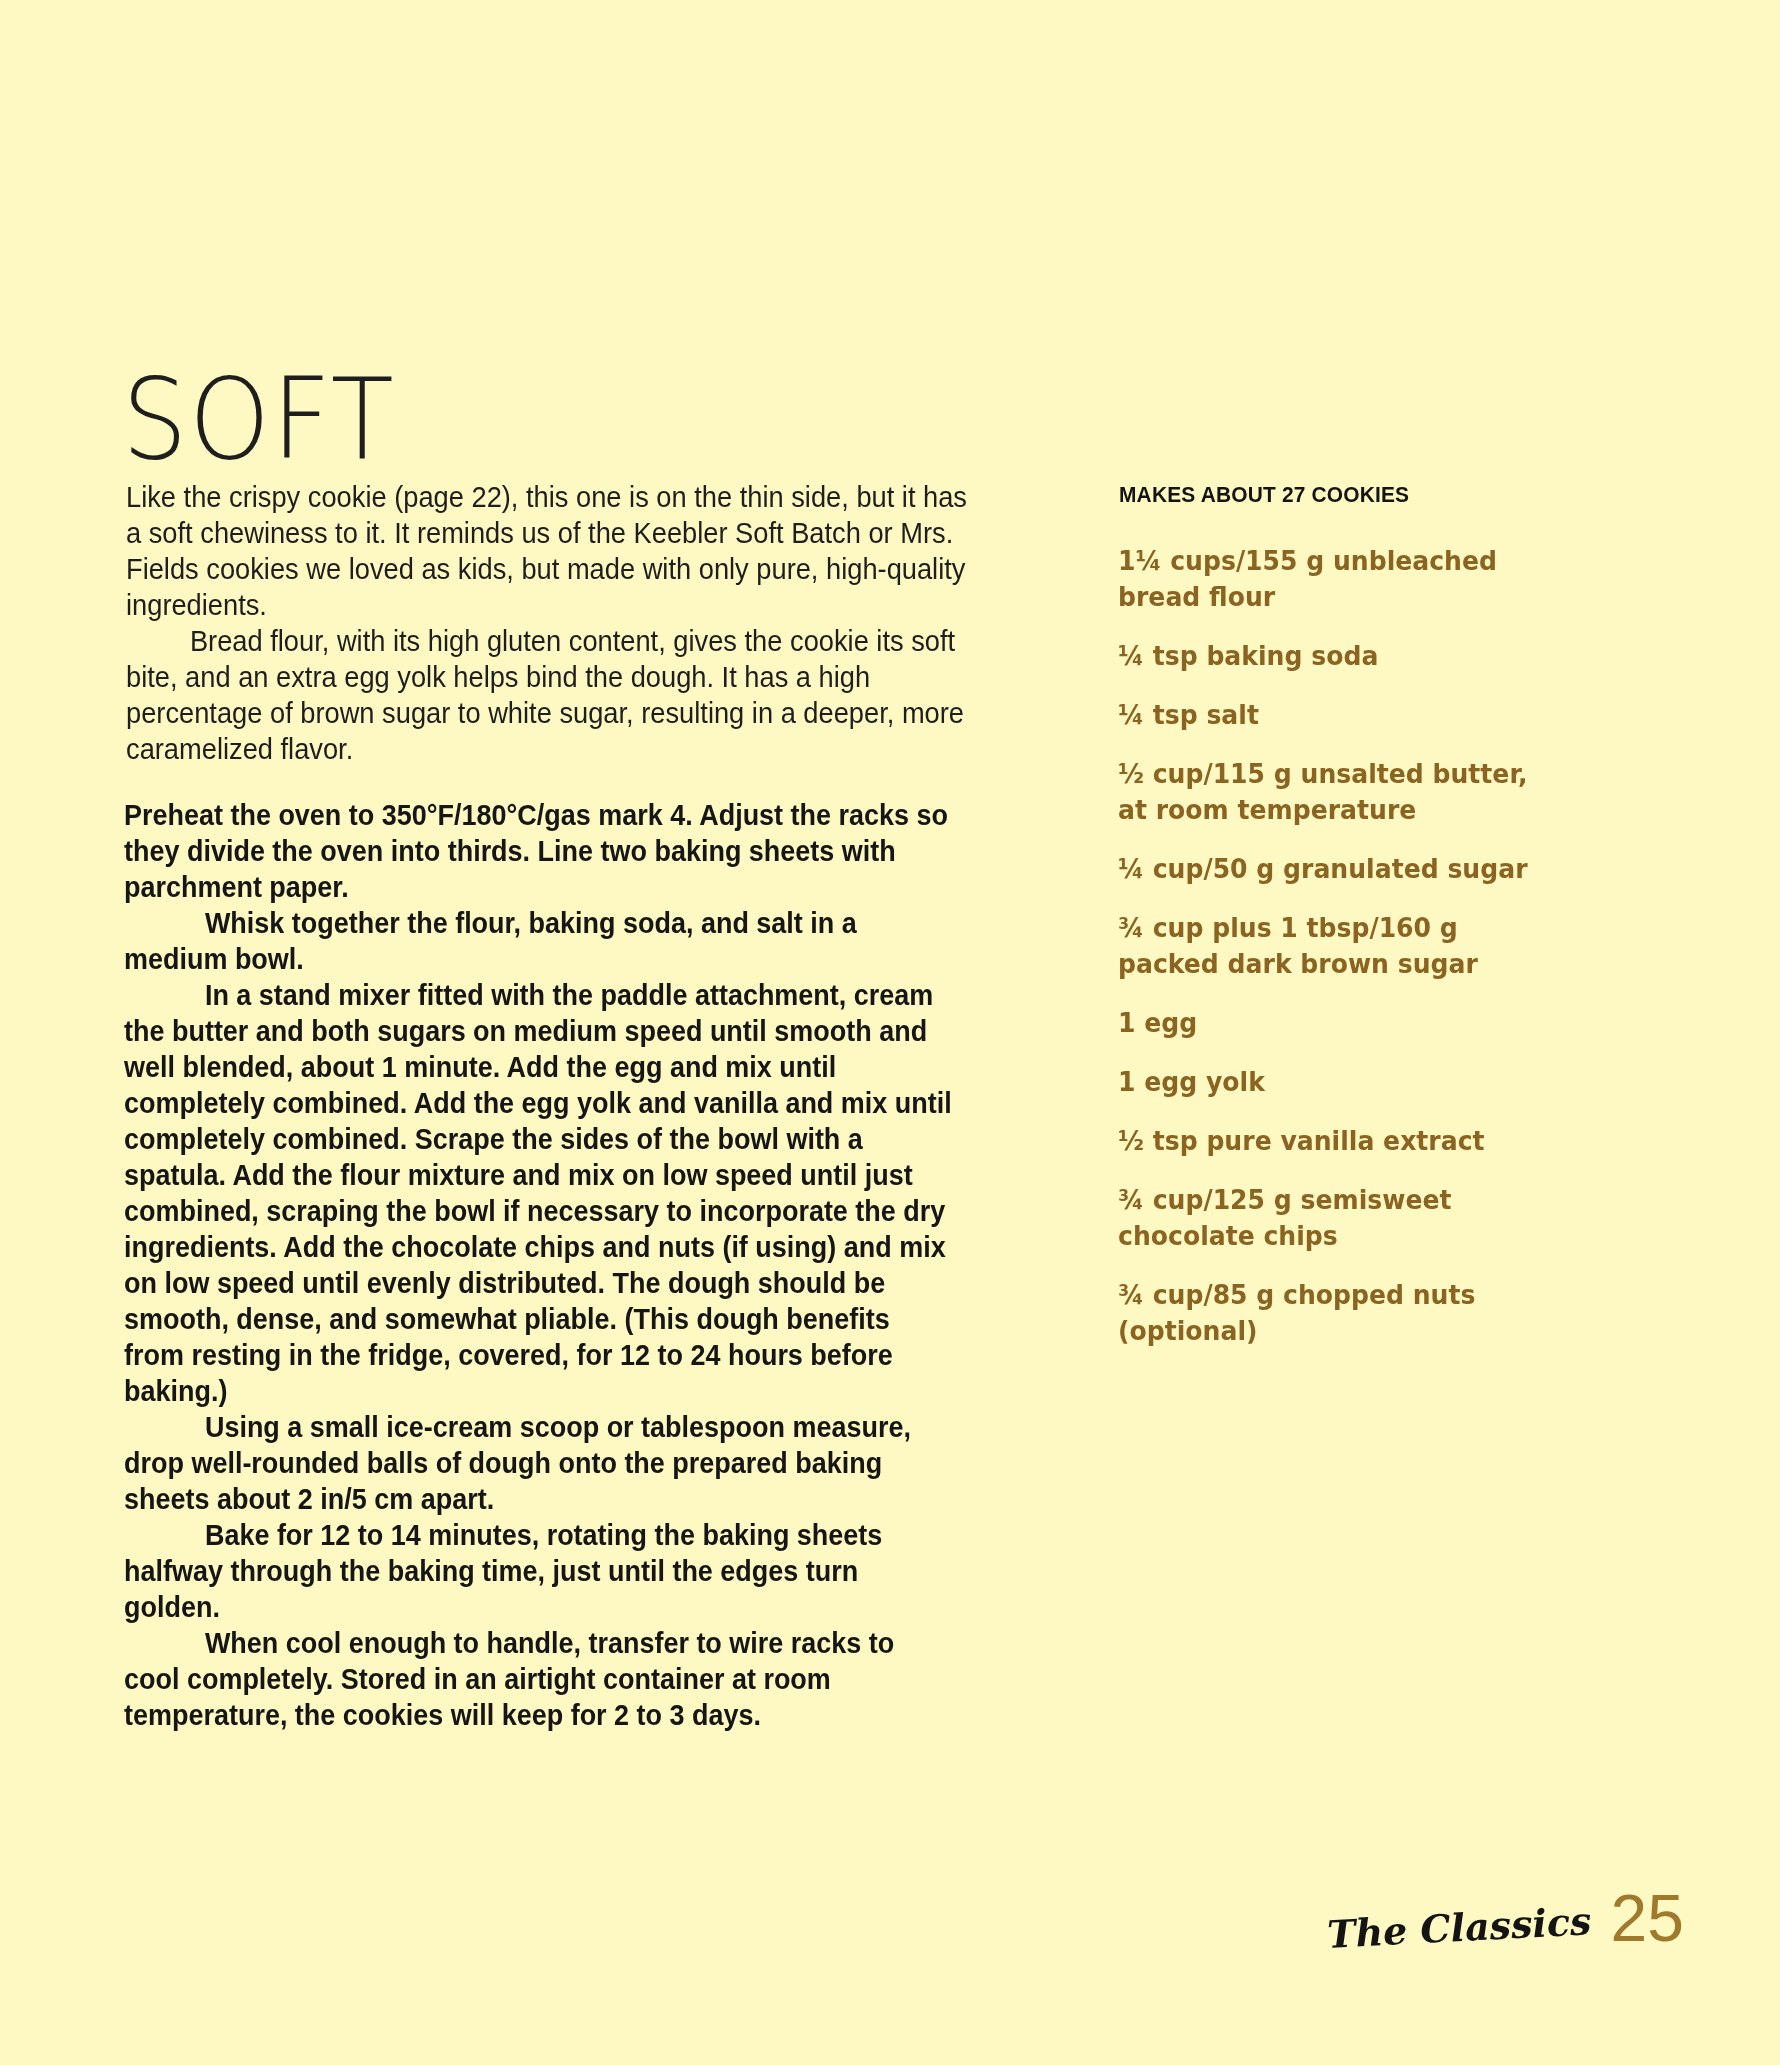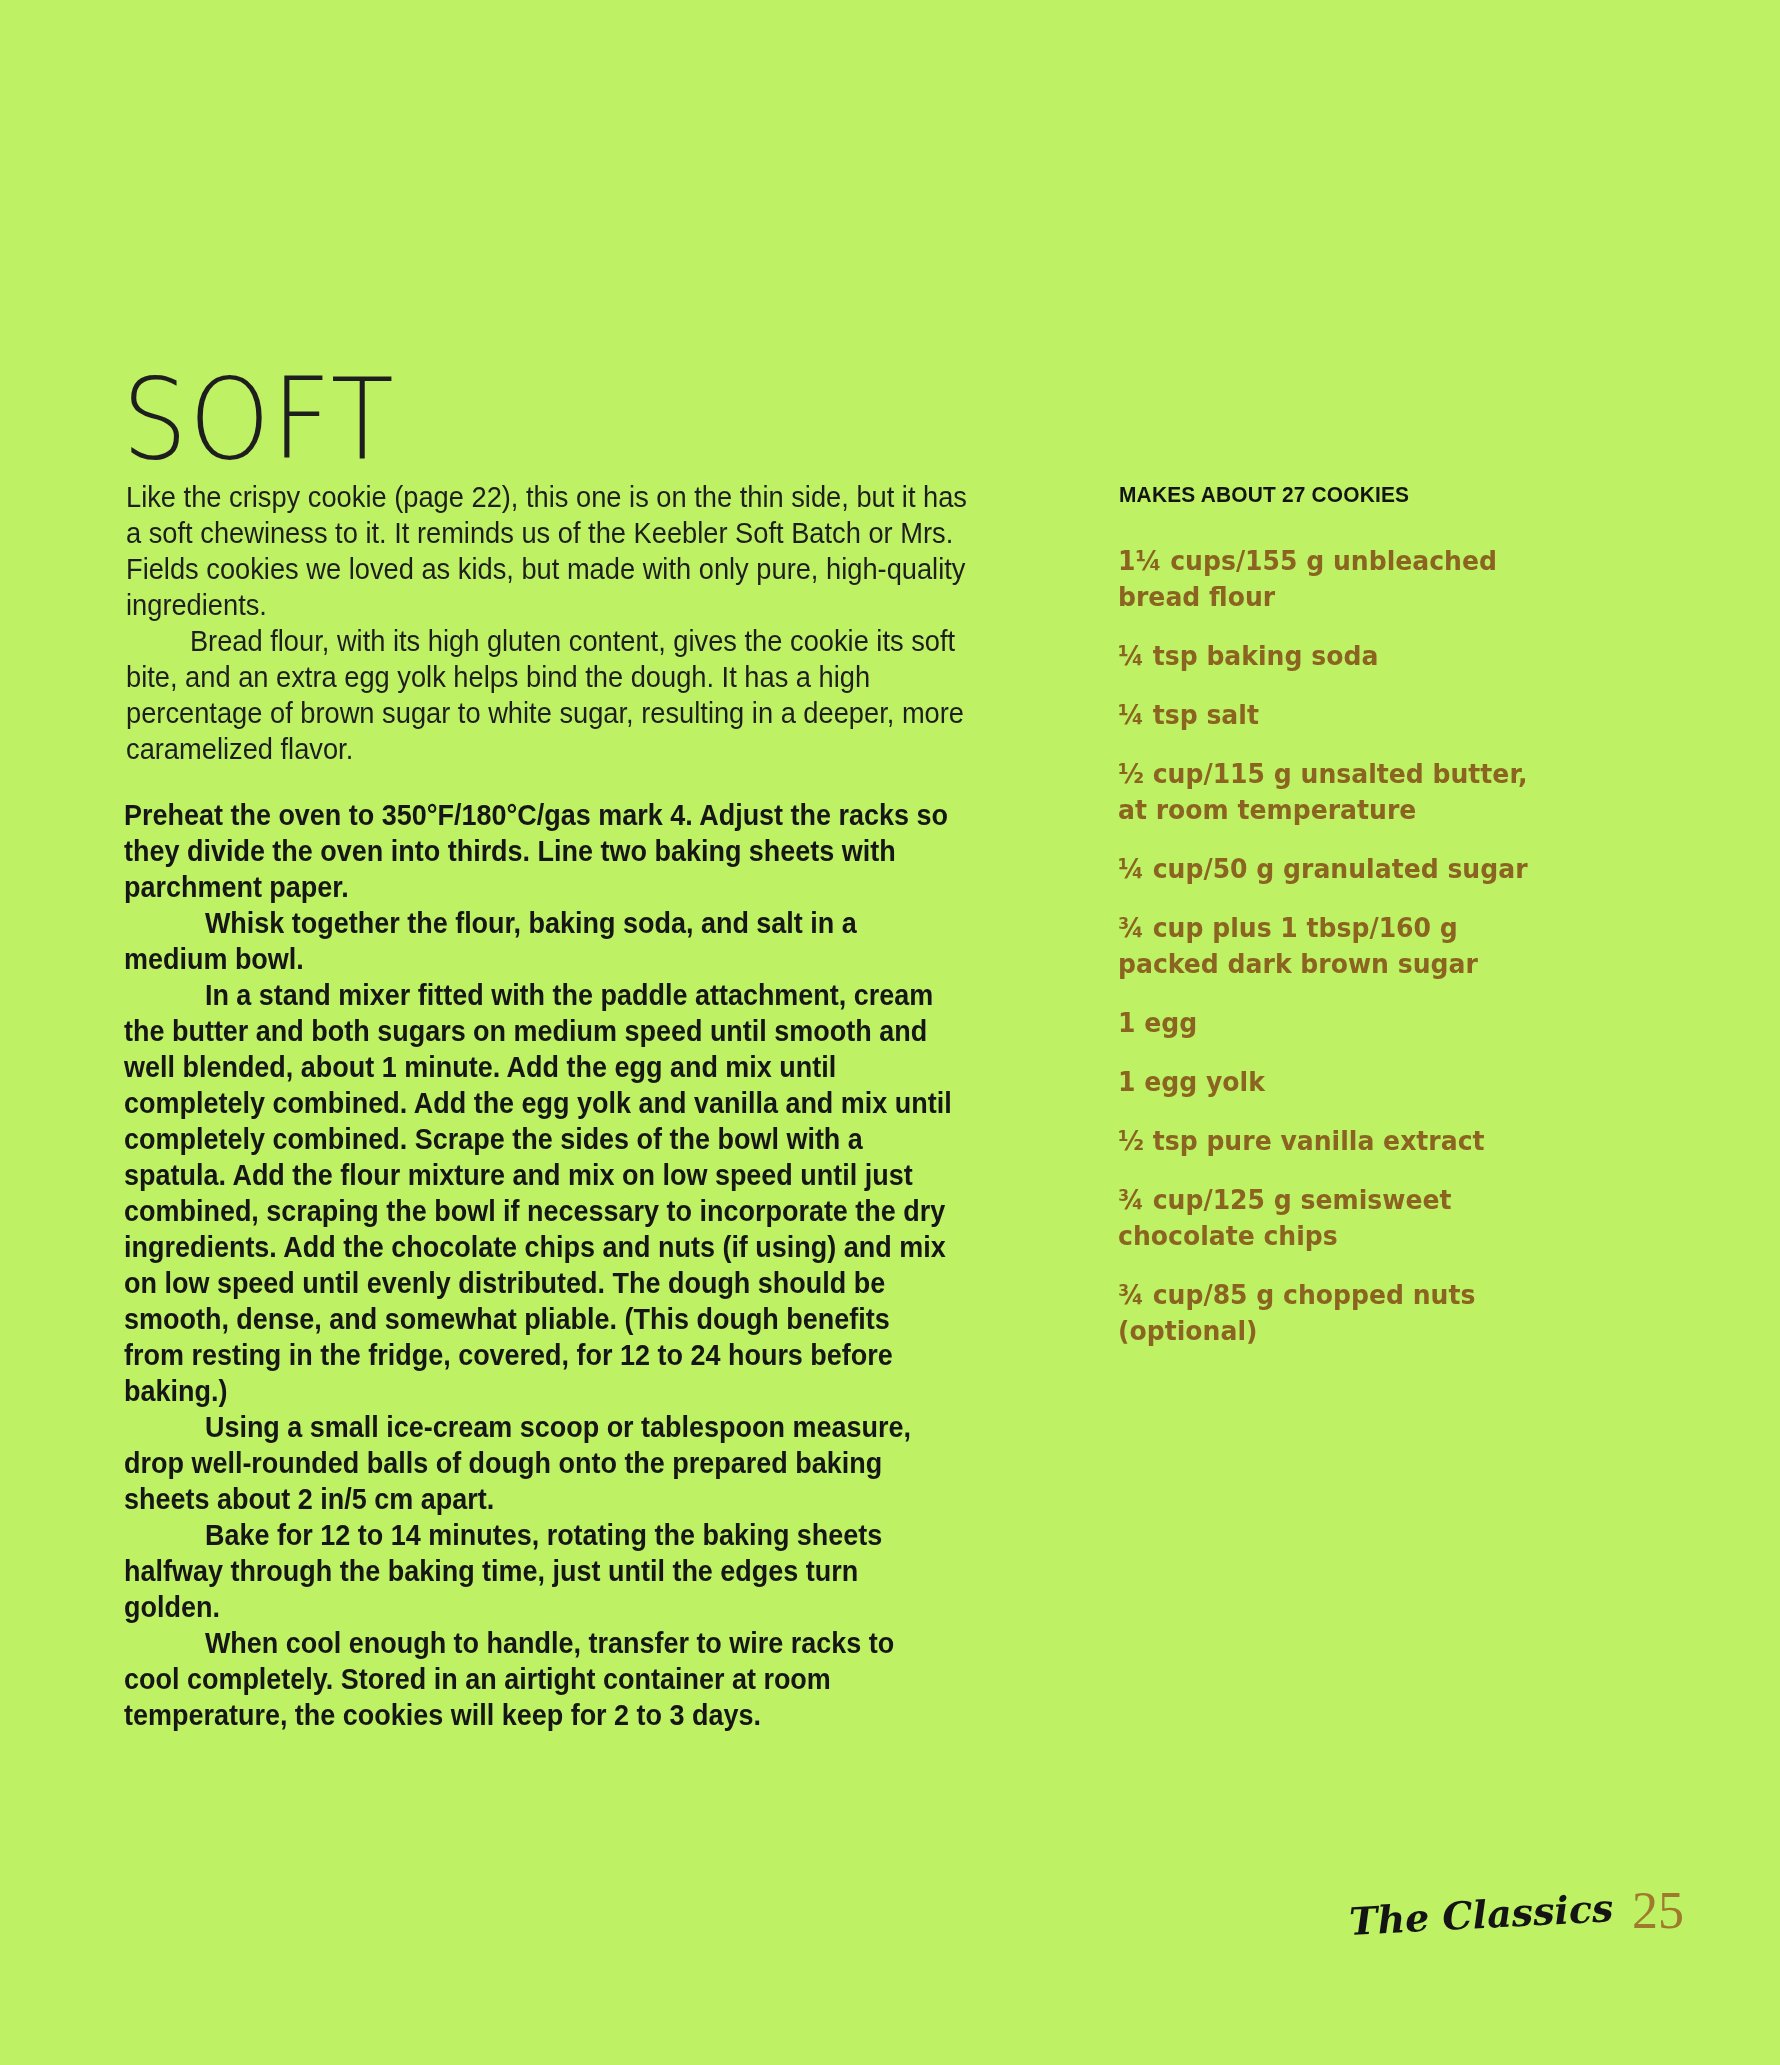--- a/index.html
+++ b/index.html
@@ -1,17 +1,17 @@
 <!DOCTYPE html>
 <html style="font-size:14px"><head>
   <meta charset="utf-8">
   <style>
     html, body { margin: 0; padding: 0; background: #ffffff; }
     body { width: 1780px; height: 2066px; position: relative; overflow: hidden; color: #1c1c1c; }
-    .page { position: absolute; inset: 0; background: #bef264; }
+    .page { position: absolute; inset: 0; background: #fef9c3; }
     .title {
       position: absolute; left: 122px; top: 288px;
       font-family: "DejaVu Sans", sans-serif; font-weight: 200;
       font-size: 112px; line-height: 1; letter-spacing: 1.7px; color: #1e1e1e;
       transform: scaleX(0.92); transform-origin: left top;
       -webkit-text-stroke: 0px;
     }
     .intro {
       position: absolute; left: 126px; top: 479px; width: 908px;
       font-family: "Liberation Sans", sans-serif; font-weight: 400;
@@ -44,22 +44,22 @@
     .ingredients li { margin: 0 0 23px 0; }
     .footer {
       position: absolute; right: 96px; top: 1885px;
       display: flex; align-items: baseline; gap: 19px;
     }
     .section-name {
       font-family: "DejaVu Serif", serif; font-style: italic; font-weight: 700;
       font-size: 38px; color: #141414; transform: rotate(-3deg);
     }
     .page-number {
-      font-family: Liberation Serif, serif; font-weight: 200;
-      font-size: 52px; color: #a07a2c; line-height: 1;
+      font-family: Liberation Sans, sans-serif; font-weight: 200;
+      font-size: 66px; color: #a07a2c; line-height: 1;
     }
   </style>
 </head>
 <body>
 
 <div class="page">
 
   <h1 class="title">SOFT</h1>
 
   <div class="intro">

